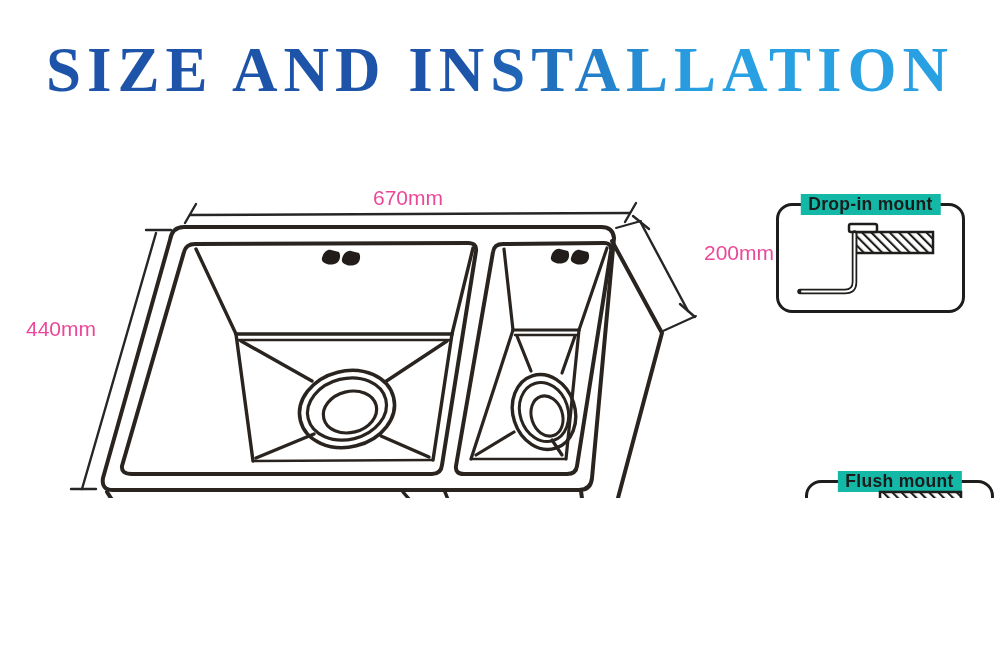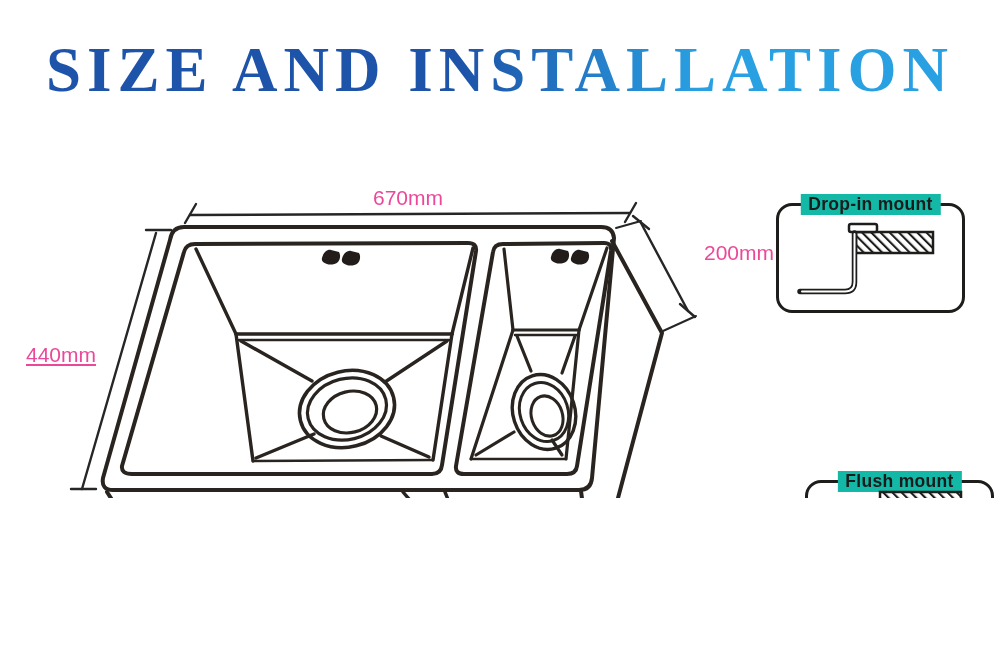--- a/index.html
+++ b/index.html
@@ -7,21 +7,21 @@
           font-family:"Liberation Sans",sans-serif;}
   .title{position:absolute;left:0;right:0;top:34px;margin:0;text-align:center;
          font-family:"Liberation Serif",serif;font-weight:bold;font-size:63px;
          letter-spacing:6px;white-space:nowrap;color:#1d53a8;
          background:linear-gradient(90deg,#1d53a8 0%,#1d53a8 46%,#29a0e2 70%,#29a0e2 100%);
          -webkit-background-clip:text;background-clip:text;-webkit-text-fill-color:transparent;}
   .sink-svg{position:absolute;left:0;top:0;width:1000px;height:662px;}
   .dim{position:absolute;font-size:21px;color:#ec4899;white-space:nowrap;}
   .dim-670{left:356px;top:186px;width:104px;text-align:center;}
   .dim-200{left:667px;top:241px;margin-left:37px;}
-  .dim-440{left:26px;top:343px;text-decoration:underline;}
+  .dim-440{left:26px;top:317px;}
   .panel{position:absolute;left:776px;width:183px;height:104px;
          border:3.5px solid #1d1d1b;border-radius:16px;background:#fff;}
   .panel-1{top:203px;} .panel-2{top:341px;} .panel-3{top:480px;margin-left:29px;}
   .panel-label{position:absolute;top:-12px;left:50%;transform:translateX(-50%);
          background:#14b8a6;padding:0 8px;font-weight:bold;font-size:17.5px;color:#1c1c1c;
          white-space:nowrap;letter-spacing:.3px;}
   .panel-svg{position:absolute;left:0;top:0;width:176px;height:97px;}
 </style>
 </head>
 <body>

